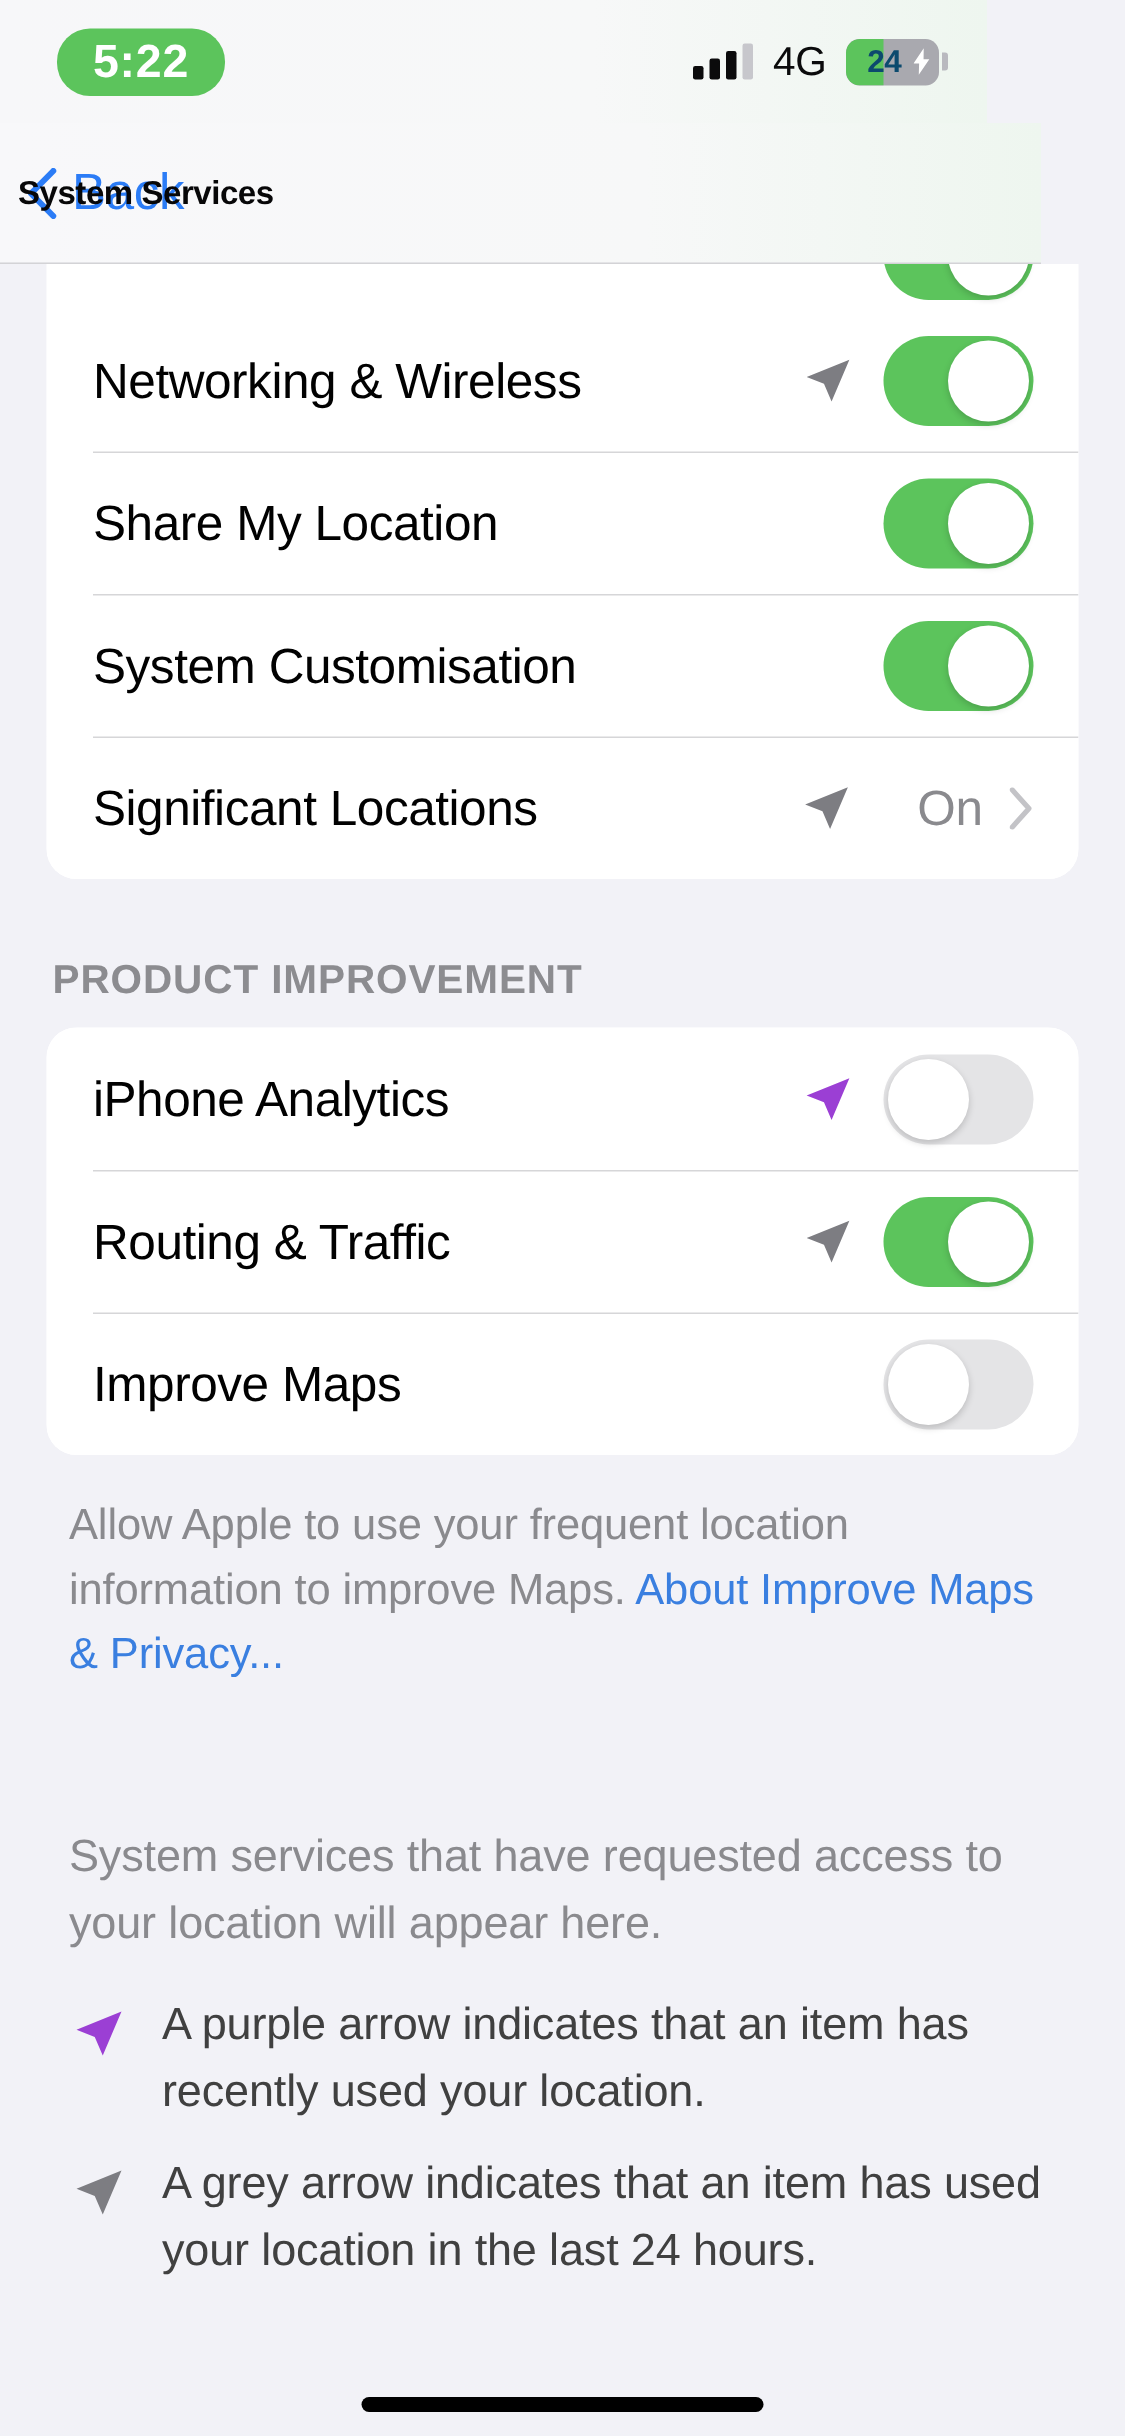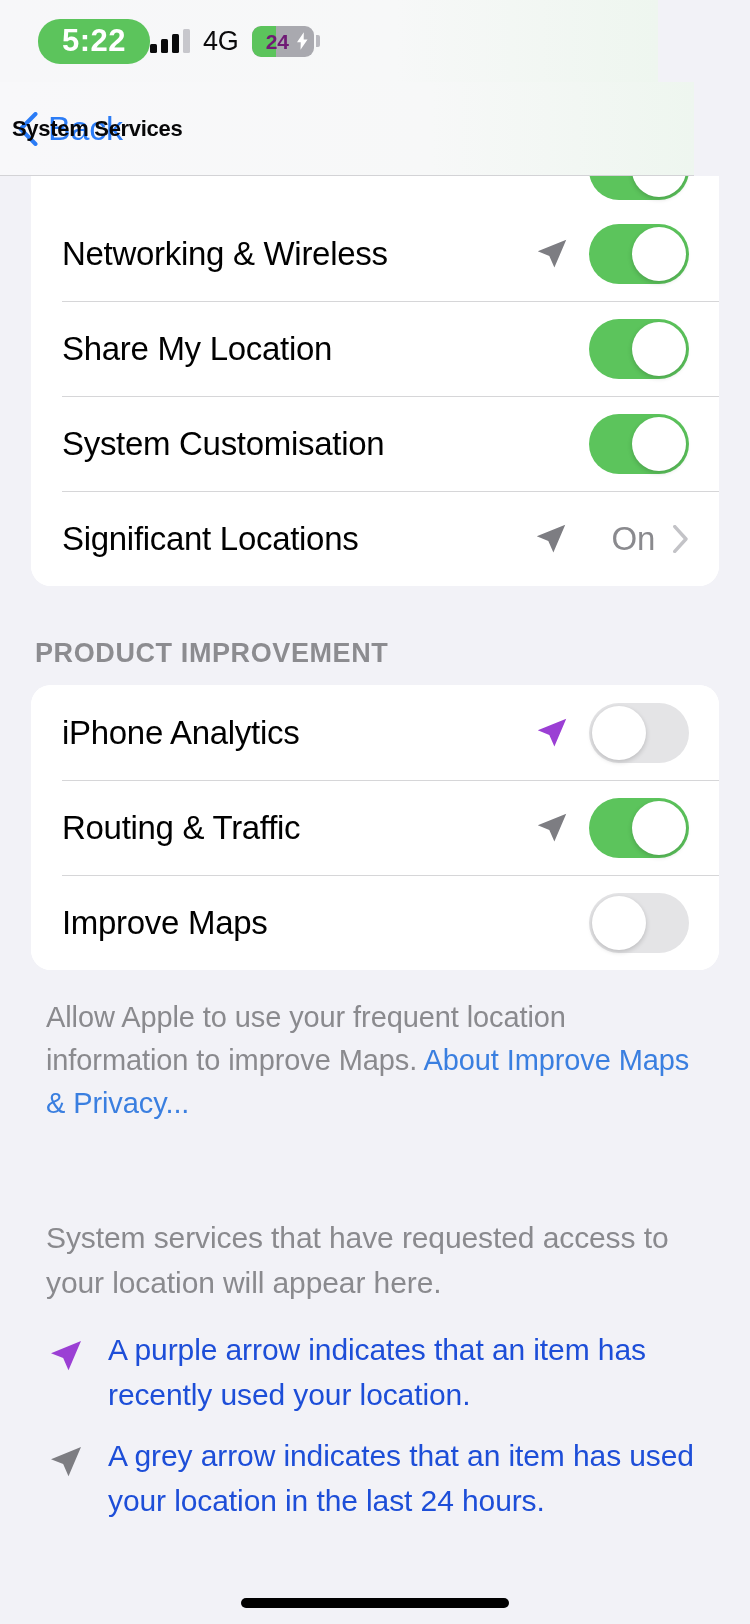--- a/index.html
+++ b/index.html
@@ -16,23 +16,24 @@
     background: #f2f2f7;
     overflow: hidden;
   }
 
   
   #status-bar {
     position: absolute; top: 0; left: 0;
     width: 658px; height: 82px;
     background: linear-gradient(90deg,#f7f7f9 0%,#f7f8f8 60%,#eef6ef 100%);
     display: flex; align-items: center;
-    justify-content: flex-start;
+    justify-content: space-between;
     padding: 0 26px 0 38px;
     z-index: 40;
+    gap: 44px;
   }
   .time-pill {
     background: #5cc45c;
     color: #ffffff;
     font-size: 31px;
     font-weight: 600;
     letter-spacing: .5px;
     border-radius: 22px;
     padding: 6px 24px 8px;
     line-height: 1;
@@ -55,21 +56,21 @@
     overflow: hidden;
     display: flex; align-items: center; justify-content: center;
   }
   .battery .fill {
     position: absolute; left: 0; top: 0; bottom: 0;
     background: #5cc45c;
     border-radius: 9px 0 0 9px;
   }
   .battery .pct {
     position: relative;
-    color: #701a75; font-size: 21px; font-weight: 700;
+    color: #0c4a6e; font-size: 21px; font-weight: 700;
     letter-spacing: -.3px;
     padding-right: 11px;
     line-height: 1;
   }
   .battery .bolt {
     position: absolute; right: 6px; top: 50%;
     transform: translateY(-50%);
     width: 11px; height: 18px;
   }
   .battery-cap {
@@ -235,21 +236,21 @@
     padding-bottom: 16px;
   }
   .legend-item .arrow-icon {
     width: 40px; height: 40px;
     flex: none;
     margin-top: 9px;
   }
   .legend-item p {
     font-size: 30px;
     line-height: 45px;
-    color: #1d4ed8;
+    color: #404040;
     letter-spacing: -.1px;
   }
 
   
   #home-indicator {
     position: absolute;
     bottom: 16px;
     left: 50%;
     transform: translateX(-50%);
     width: 268px; height: 10px;

